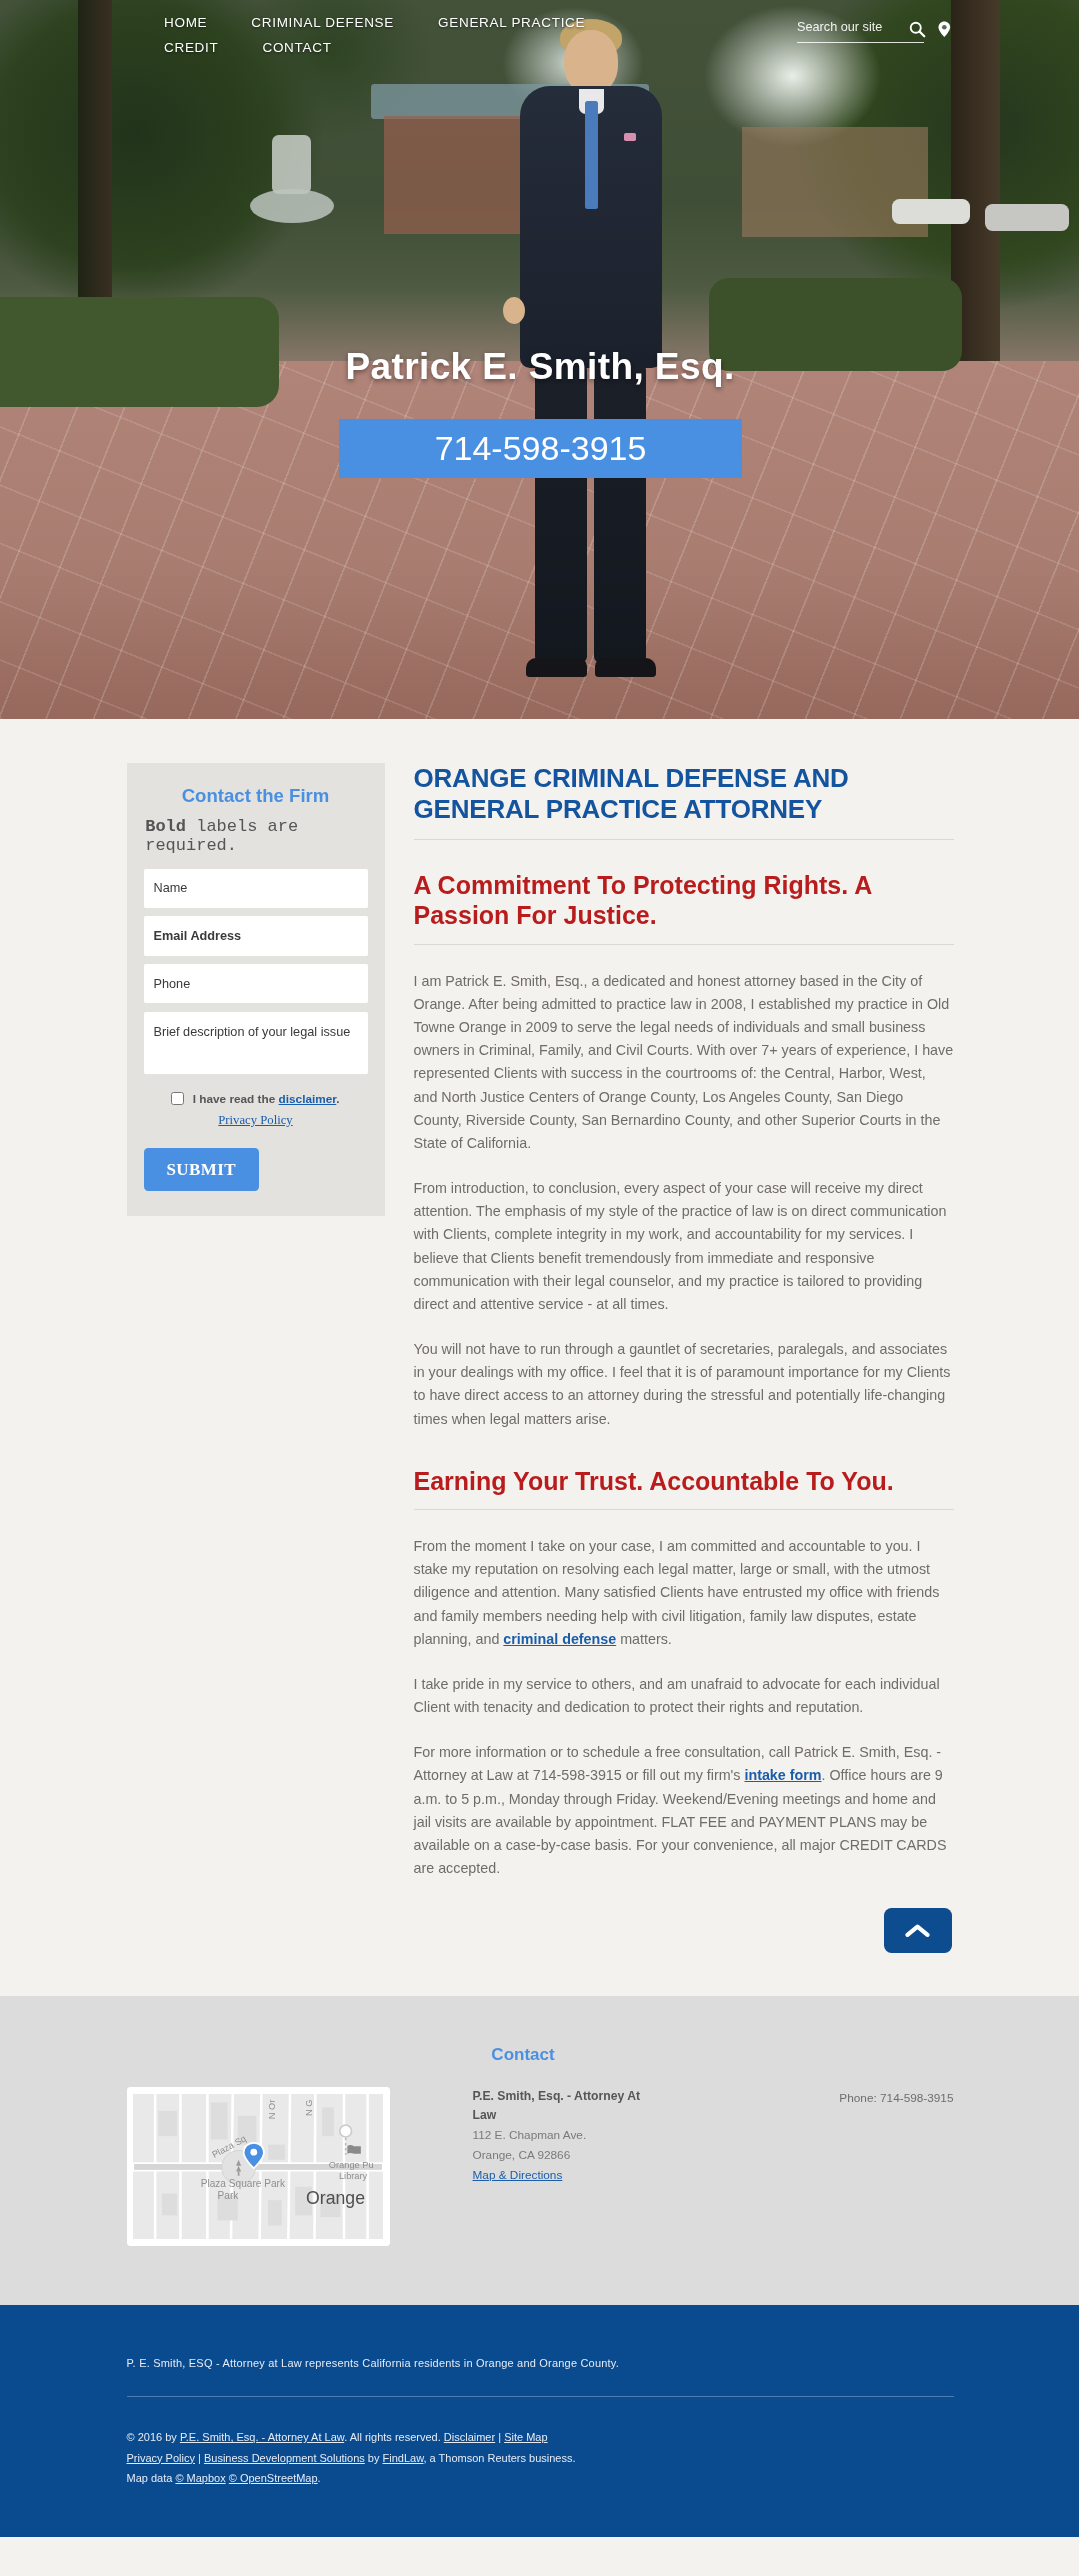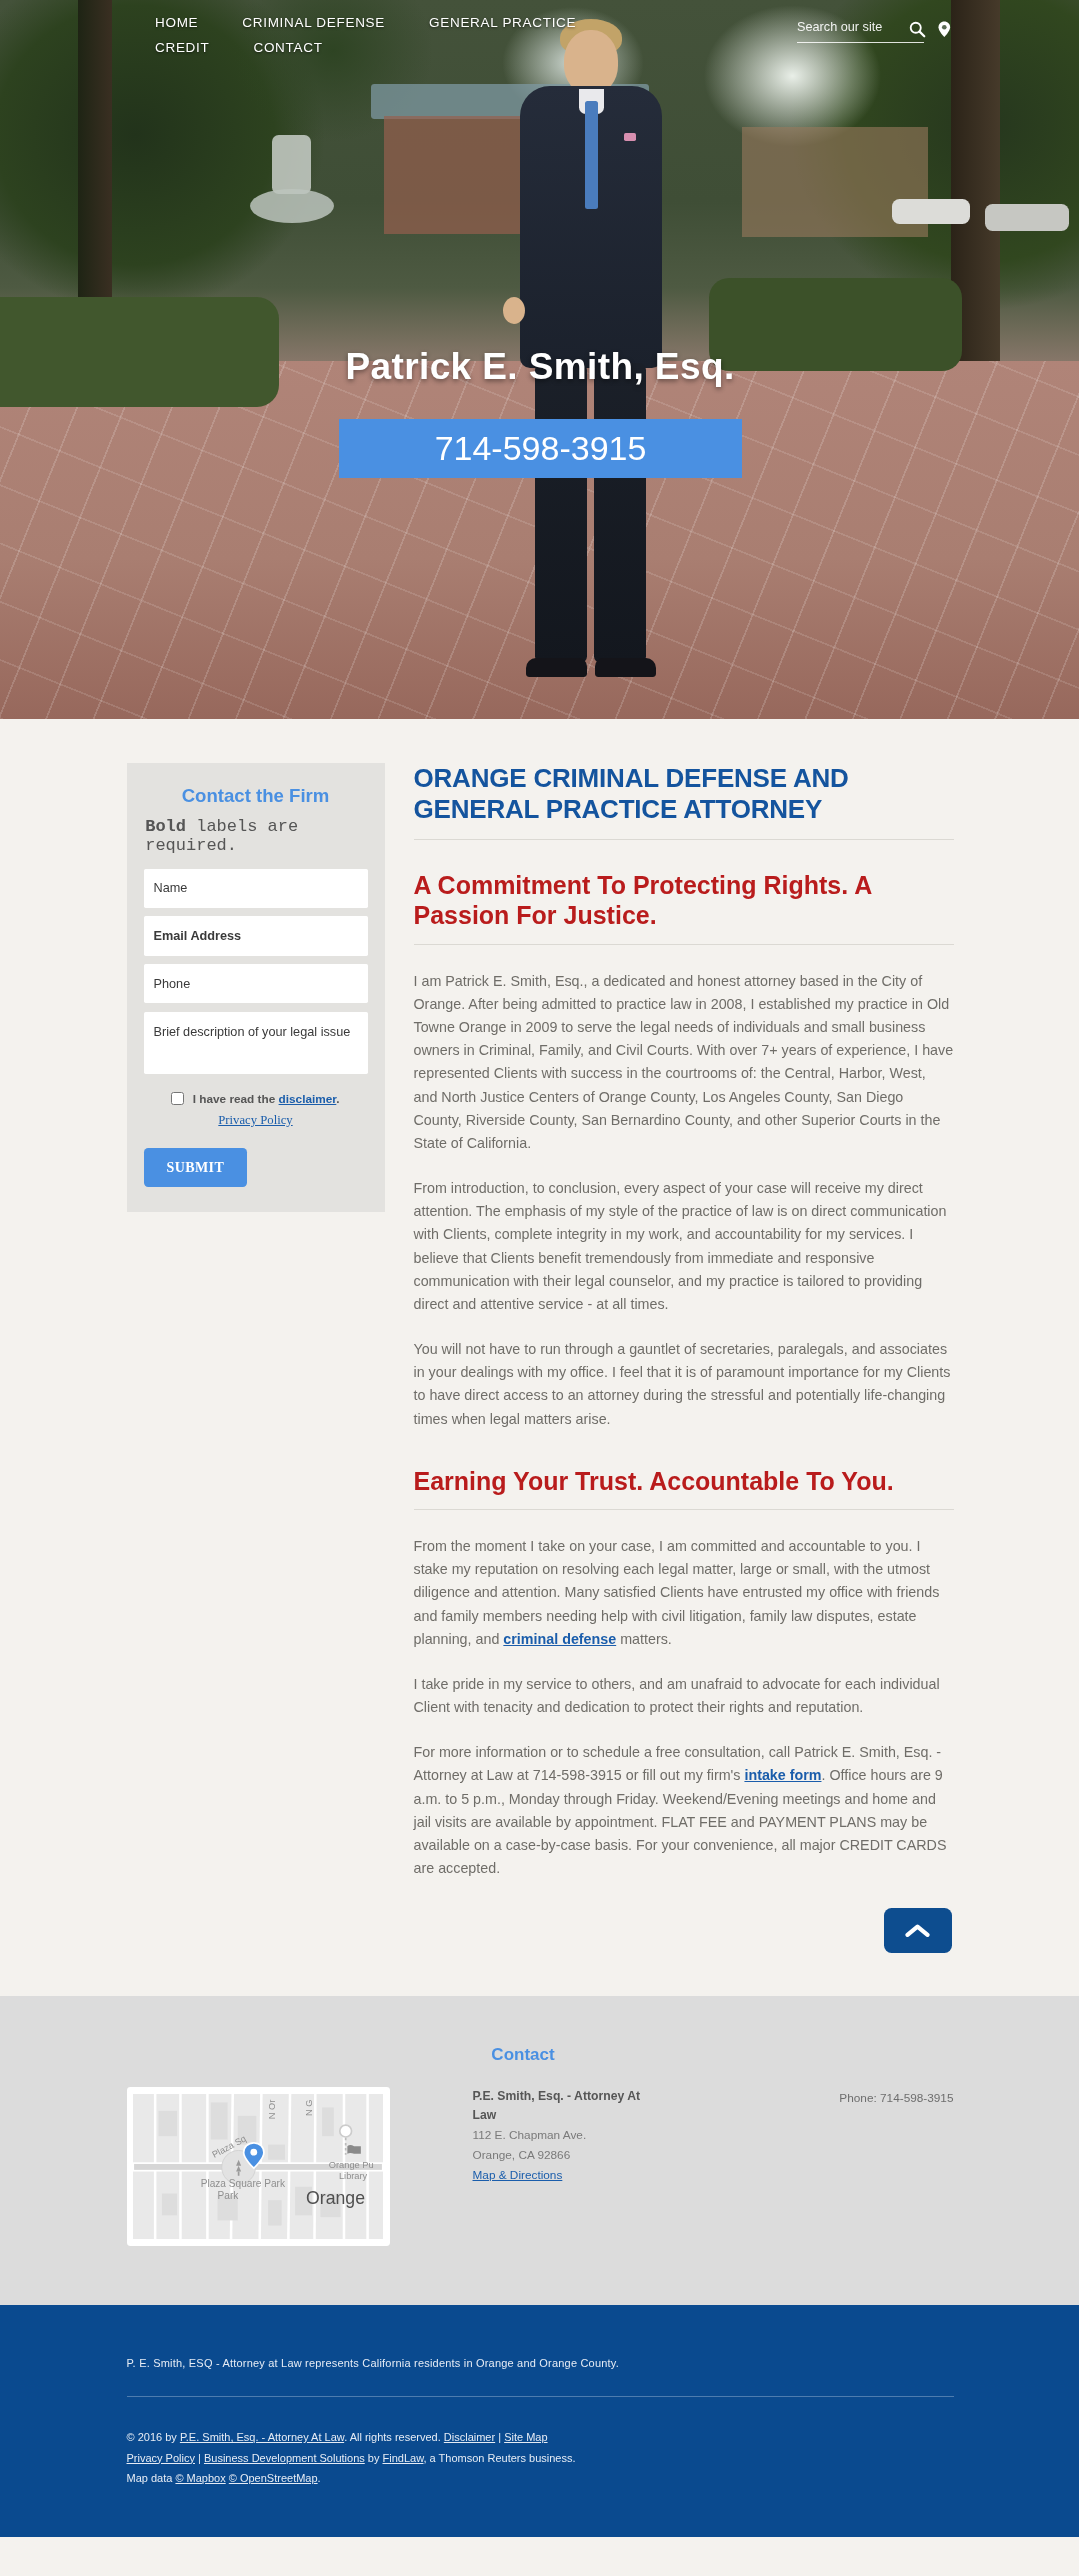--- a/index.html
+++ b/index.html
@@ -42,21 +42,21 @@
   .shirt { left:579px; top:89px; width:25px; height:25px; background:#e9e9ec; border-radius:0 0 6.7px 6.7px; }
   .torso { left:520px; top:86px; width:142px; height:282px; background:linear-gradient(180deg,#252c3a,#1b212c); border-radius:30px 30px 10px 10px; }
   .tie { left:585px; top:101px; width:12.7px; height:108px; background:#4a7cbd; border-radius:2.5px; }
   .pocket { left:624px; top:133px; width:11.8px; height:8.4px; background:#d78fb0; border-radius:1.7px; }
   .hand { left:503px; top:297px; width:22px; height:27px; background:#d9b38c; border-radius:50%; }
   .legL { left:535px; top:363px; width:52px; height:300px; background:linear-gradient(180deg,#1b2029,#13171e); border-radius:6.7px; }
   .legR { left:594px; top:363px; width:52px; height:300px; background:linear-gradient(180deg,#1b2029,#13171e); border-radius:6.7px; }
   .shoeL { left:526px; top:658px; width:61px; height:18.6px; background:#141419; border-radius:10px 8.4px 3.4px 3.4px; }
   .shoeR { left:595px; top:658px; width:61px; height:18.6px; background:#141419; border-radius:8.4px 10px 3.4px 3.4px; }
 
-  .topnav { position:absolute; z-index:4; left:155px; top:15px; }
+  .topnav { position:absolute; z-index:4; left:164px; top:15px; }
   .nav-row { display:flex; margin-bottom:10px; }
   .nav-item { color:#fff; font-size:13.5px; letter-spacing:0.7px; margin-right:44px;
     text-shadow:0 0.8px 2.5px rgba(0,0,0,.55); cursor:pointer; white-space:nowrap; }
   .searchbox { position:absolute; z-index:4; left:797px; top:17px; width:127px; }
   .searchbox input { width:127px; background:transparent; border:none; border-bottom:0.8px solid rgba(255,255,255,.85);
     color:#fff; font-size:12.7px; padding:3.4px 0 7.6px; outline:none; font-family:"Liberation Sans",sans-serif; }
   .searchbox input::placeholder { color:rgba(255,255,255,.92); }
   .hero-icon { position:absolute; z-index:4; top:20px; width:18.6px; height:18.6px; cursor:pointer; }
   .icon-search { left:908px; }
   .icon-pin { left:935px; }
@@ -79,21 +79,21 @@
   }
   .form-box textarea { height:62px; line-height:1.4; }
   .ph-bold::placeholder { font-weight:bold; color:#222; }
   .form-box input::placeholder, .form-box textarea::placeholder { color:#3a3a3a; }
   .check-row { text-align:center; font-size:11.8px; font-weight:bold; color:#555; margin-top:6.7px; }
   .check-row input { vertical-align:-1.7px; margin-right:5px; }
   .link-blue { color:#1a5dab; text-decoration:underline; cursor:pointer; }
   .privacy { display:block; text-align:center; font-family:"Liberation Serif",serif; font-size:12.7px;
     color:#1a5dab; text-decoration:underline; margin-top:6.7px; cursor:pointer; }
   .submit-btn { margin-top:20px; background:#4a90e2; color:#fff; border:none; border-radius:4.2px;
-    font-family:"Liberation Serif",serif; font-weight:bold; font-size:14px; letter-spacing:0.4px;
+    font-family:"Liberation Serif",serif; font-weight:bold; font-size:17px; letter-spacing:0.4px;
     padding:11.8px 23px; cursor:pointer; }
 
   .main-col { width:540px; margin-left:29px; }
   .h1 { color:#14549e; font-size:26px; line-height:1.18; font-weight:bold; letter-spacing:-0.2px;
     padding-bottom:15px; border-bottom:0.8px solid #dbd9d3; margin-bottom:30px; }
   .h2 { color:#b91c1c; font-size:25px; line-height:1.2; font-weight:bold;
     padding-bottom:13.5px; border-bottom:0.8px solid #dbd9d3; margin:35px 0 25px; }
   .h2.first { margin-top:0; }
   .para { color:#6f6d68; font-size:14.3px; line-height:1.62; margin-bottom:22px; }
   .para a { color:#1a5dab; font-weight:bold; text-decoration:underline; cursor:pointer; }

